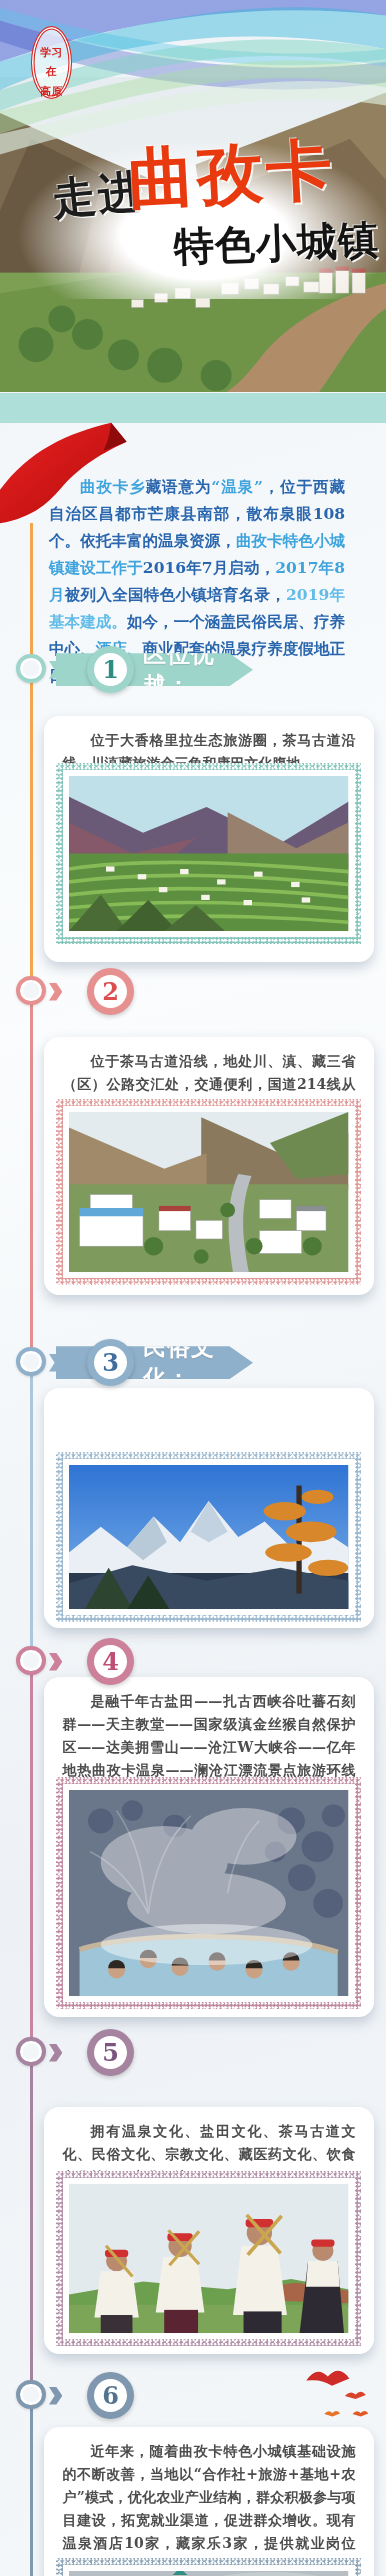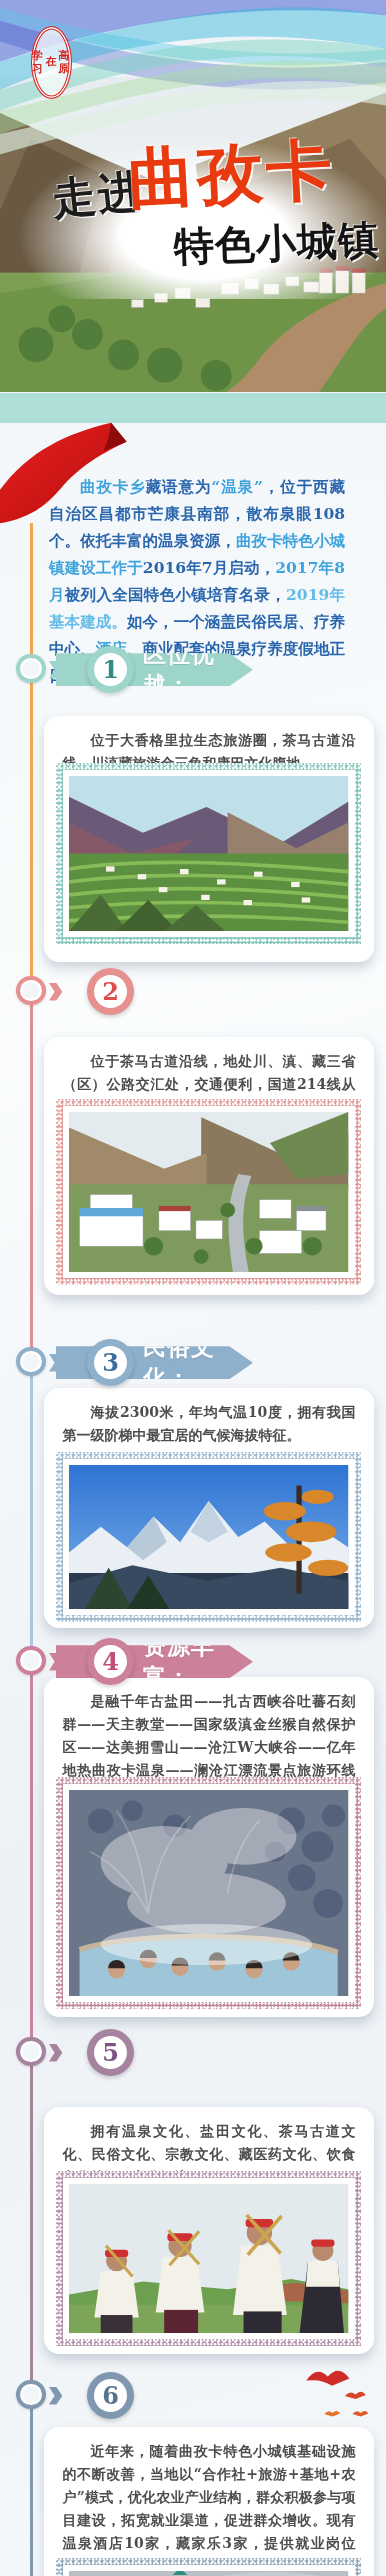--- a/index.html
+++ b/index.html
@@ -9,21 +9,21 @@
     font-family:"DejaVu Sans",sans-serif;
   }
   
   .hero{position:absolute;left:0;top:0;width:386px;height:393px;}
   .hero-photo{position:absolute;left:0;top:77px;width:386px;height:315px;}
   .ribbons{position:absolute;left:0;top:0;width:386px;height:170px;}
   .white-arc{position:absolute;left:0;top:72px;width:386px;height:227px;
     background:radial-gradient(ellipse 62% 55% at 53% 72%, #ffffff 35%, rgba(255,255,255,0) 78%);}
   .seal{position:absolute;left:31px;top:26px;width:39px;height:71px;border:1.5px solid #d42420;border-radius:50%/50%;
     background:rgba(255,255,255,.72);box-shadow:inset 0 0 0 1.5px #fff, inset 0 0 0 2.6px #d42420;
-    display:flex;flex-direction:row;align-items:center;justify-content:center;gap:1px;}
+    display:flex;flex-direction:column;align-items:center;justify-content:flex-end;gap:7px;}
   .seal span{color:#d42420;font-family:"DejaVu Serif",serif;font-weight:bold;font-size:10.8px;line-height:12.4px;letter-spacing:0.5px;}
   .title-prefix{position:absolute;left:52px;top:166px;font-family:"DejaVu Serif",serif;font-weight:bold;
     font-size:44px;color:#1c1c1c;transform:rotate(-6deg);letter-spacing:2.1px;
     text-shadow:1.5px 1.5px 0 rgba(255,255,255,.85),-1px -1px 0 rgba(255,255,255,.6);}
   .title-main{position:absolute;left:128px;top:130px;font-family:"DejaVu Serif",serif;font-weight:bold;
     font-size:66px;color:#e83a0e;transform:rotate(-3deg);letter-spacing:3.1px;
     text-shadow:1.5px 2.1px 0 rgba(255,255,255,.9),-1px -1px 0 rgba(255,255,255,.6);}
   .title-sub{position:absolute;left:174px;top:216px;font-family:"DejaVu Serif",serif;font-weight:bold;
     font-size:40px;color:#141414;transform:rotate(-2deg);letter-spacing:1px;
     text-shadow:1.5px 1.5px 0 rgba(255,255,255,.9),-1px -1px 0 rgba(255,255,255,.65);}
@@ -255,21 +255,20 @@
     <div class="ring"></div>
     <div class="chev"></div>
     <div class="banner">
         <span>民俗文化：</span>
       </div>
     <div class="num">
         <span>3</span>
       </div>
   </div>
   <div class="card s3" style="top:1388px;height:240px;">
-    <p class="txt">海拔2300米，年均气温10度，拥有我国第一级阶梯中最宜居的气候海拔特征。</p>
     <div class="frame" style="top:64px;">
       <div class="frame-in">
         <svg viewBox="0 0 528 280" height="144" preserveAspectRatio="none">
           <defs>
               <linearGradient id="sky3" x1="0" y1="0" x2="0" y2="1">
             <stop offset="0" stop-color="#2f74d4"></stop>
                 <stop offset="1" stop-color="#7fb2e8"></stop>
               </linearGradient>
             </defs>
           <rect width="528" height="280" fill="url(#sky3)"></rect>
@@ -289,23 +288,20 @@
           <polygon points="30,280 75,200 120,280" fill="#2c4430"></polygon>
           <polygon points="110,280 150,215 190,280" fill="#223826"></polygon>
         </svg>
       </div>
     </div>
   </div>
 
   <div class="sec-hdr s4" style="top:1638px;">
     <div class="ring"></div>
     <div class="chev"></div>
-    <div class="banner">
-        <span>资源丰富：</span>
-      </div>
     <div class="num">
         <span>4</span>
       </div>
   </div>
   <div class="card s4" style="top:1677px;height:340px;">
     <p class="txt">是融千年古盐田——扎古西峡谷吐蕃石刻群——天主教堂——国家级滇金丝猴自然保护区——达美拥雪山——沧江W大峡谷——亿年地热曲孜卡温泉——澜沧江漂流景点旅游环线的重要组成部分。</p>
     <div class="frame" style="top:100px;">
       <div class="frame-in">
         <svg viewBox="0 0 528 400" height="206" preserveAspectRatio="none">
           <rect width="528" height="400" fill="#6a7689"></rect>

